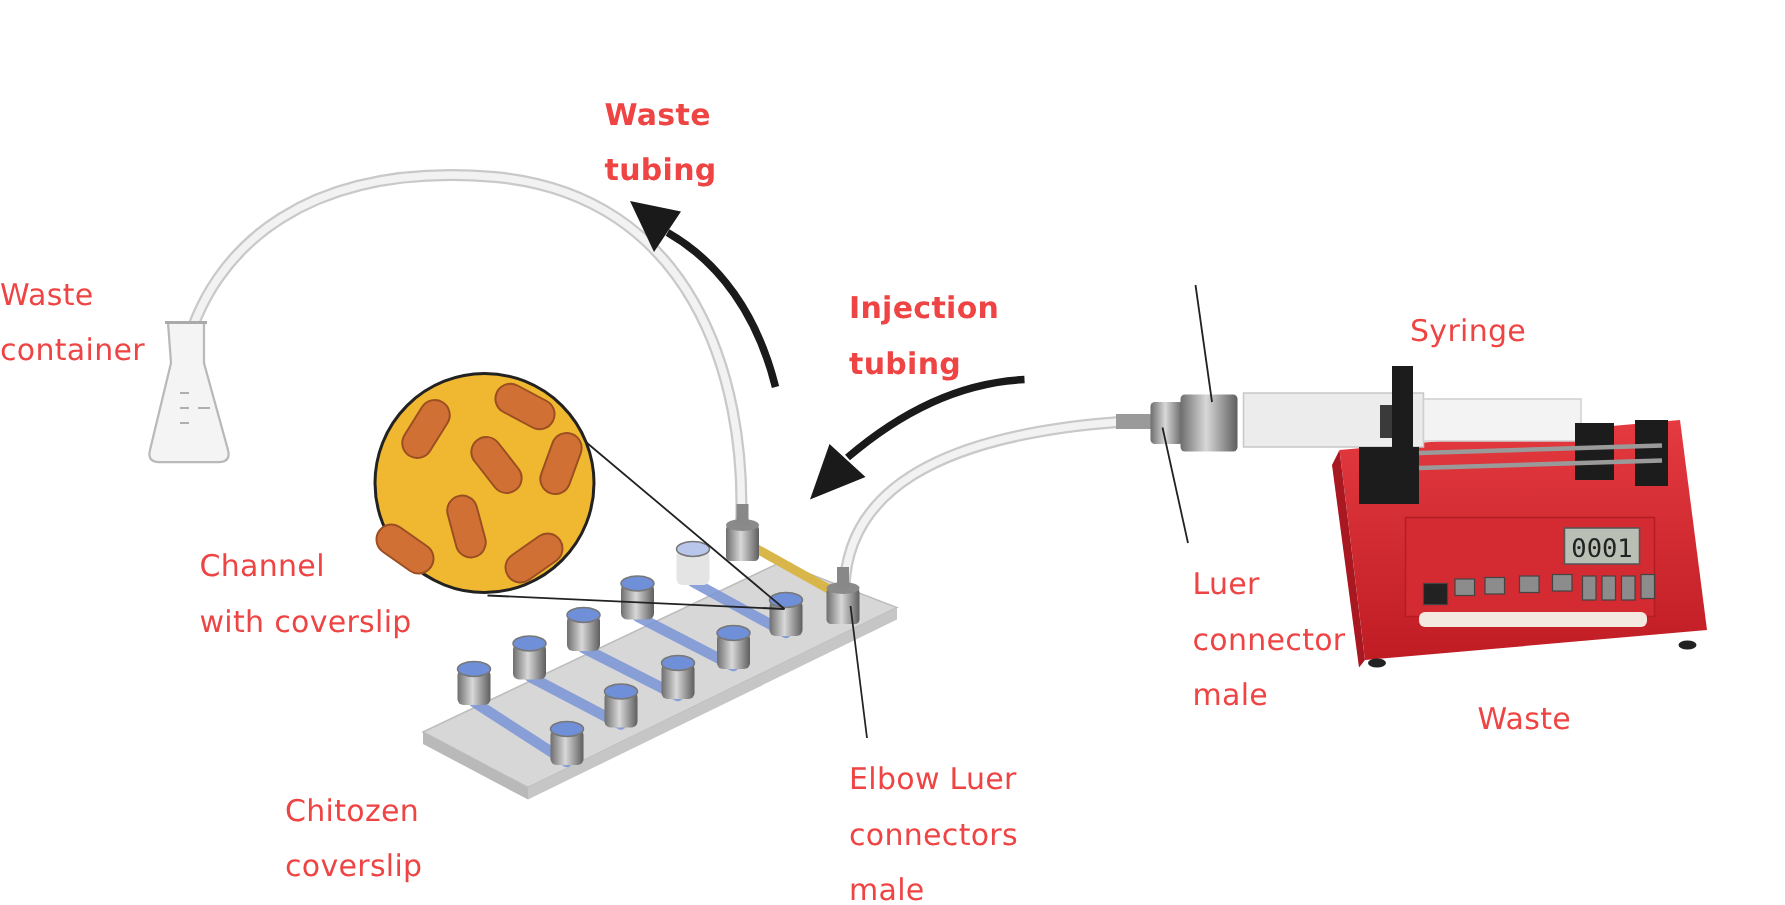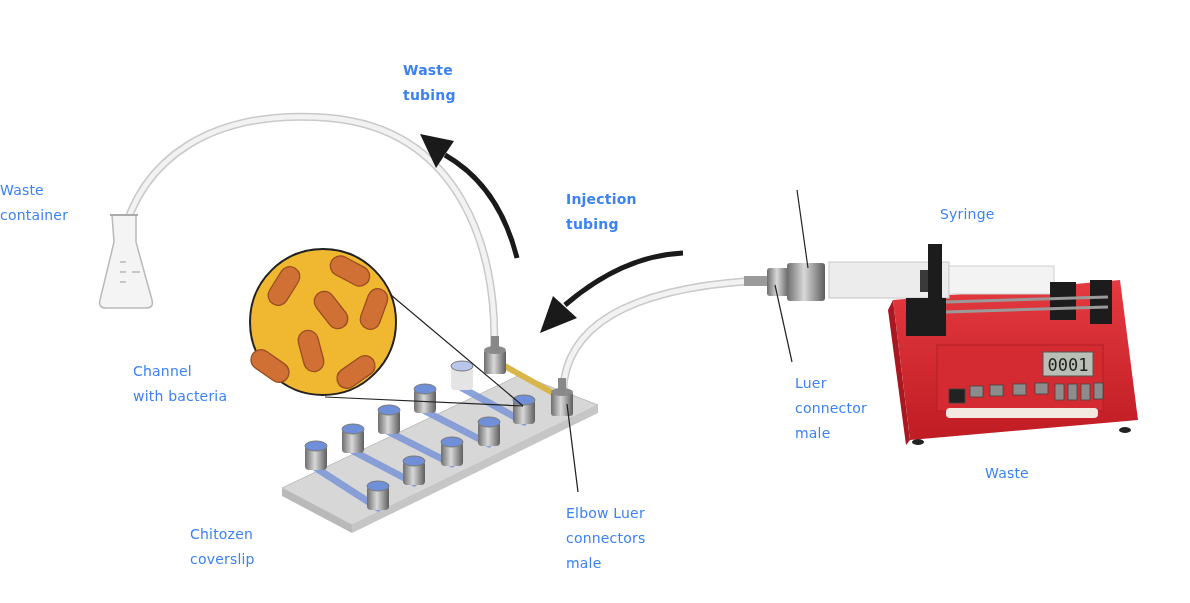--- a/index.html
+++ b/index.html
@@ -1,19 +1,19 @@
 <!DOCTYPE html>
 <html><head>
 <meta charset="utf-8">
 <style>
   html, body { margin:0; padding:0; background:#ffffff; }
   #stage { position:relative; width:1190px; height:603px; overflow:hidden; background:#fff;
            font-family:"DejaVu Sans", sans-serif; color:#1e1e1e; }
   svg#art { position:absolute; left:0; top:0; }
-  .lbl { position:absolute; font-size:14px; line-height:25px; letter-spacing:0.2px; white-space:pre; color:#3b82f6; }
+  .lbl { position:absolute; font-size:20px; line-height:37px; letter-spacing:0.2px; white-space:pre; color:#ef4444; }
   .bold { font-weight:bold; }
 </style>
 </head>
 <body>
 
 <div id="stage">
 <svg id="art" width="1190" height="603" viewBox="0 0 1190 603">
   <defs>
     <linearGradient id="metal" x1="0" x2="1">
       <stop offset="0" stop-color="#6e6e6e"></stop>
@@ -188,19 +188,19 @@
 <div class="lbl bold" style="left:403px;top:58px;">Waste
 tubing</div>
 <div class="lbl bold" style="left:566px;top:187px;">Injection
 tubing</div>
 <div class="lbl" style="left:908px;top:202px;margin-left:32px;">Syringe</div>
 <div class="lbl" style="left:759px;top:371px;margin-left:36px;">Luer
 connector
 male</div>
 <div class="lbl" style="left:985px;top:461px;">Waste</div>
 <div class="lbl" style="left:133px;top:359px;">Channel
-with bacteria</div>
+with coverslip</div>
 <div class="lbl" style="left:190px;top:522px;">Chitozen
 coverslip</div>
 <div class="lbl" style="left:566px;top:501px;">Elbow Luer
 connectors
 male</div>
 </div>
 
 </body></html>

